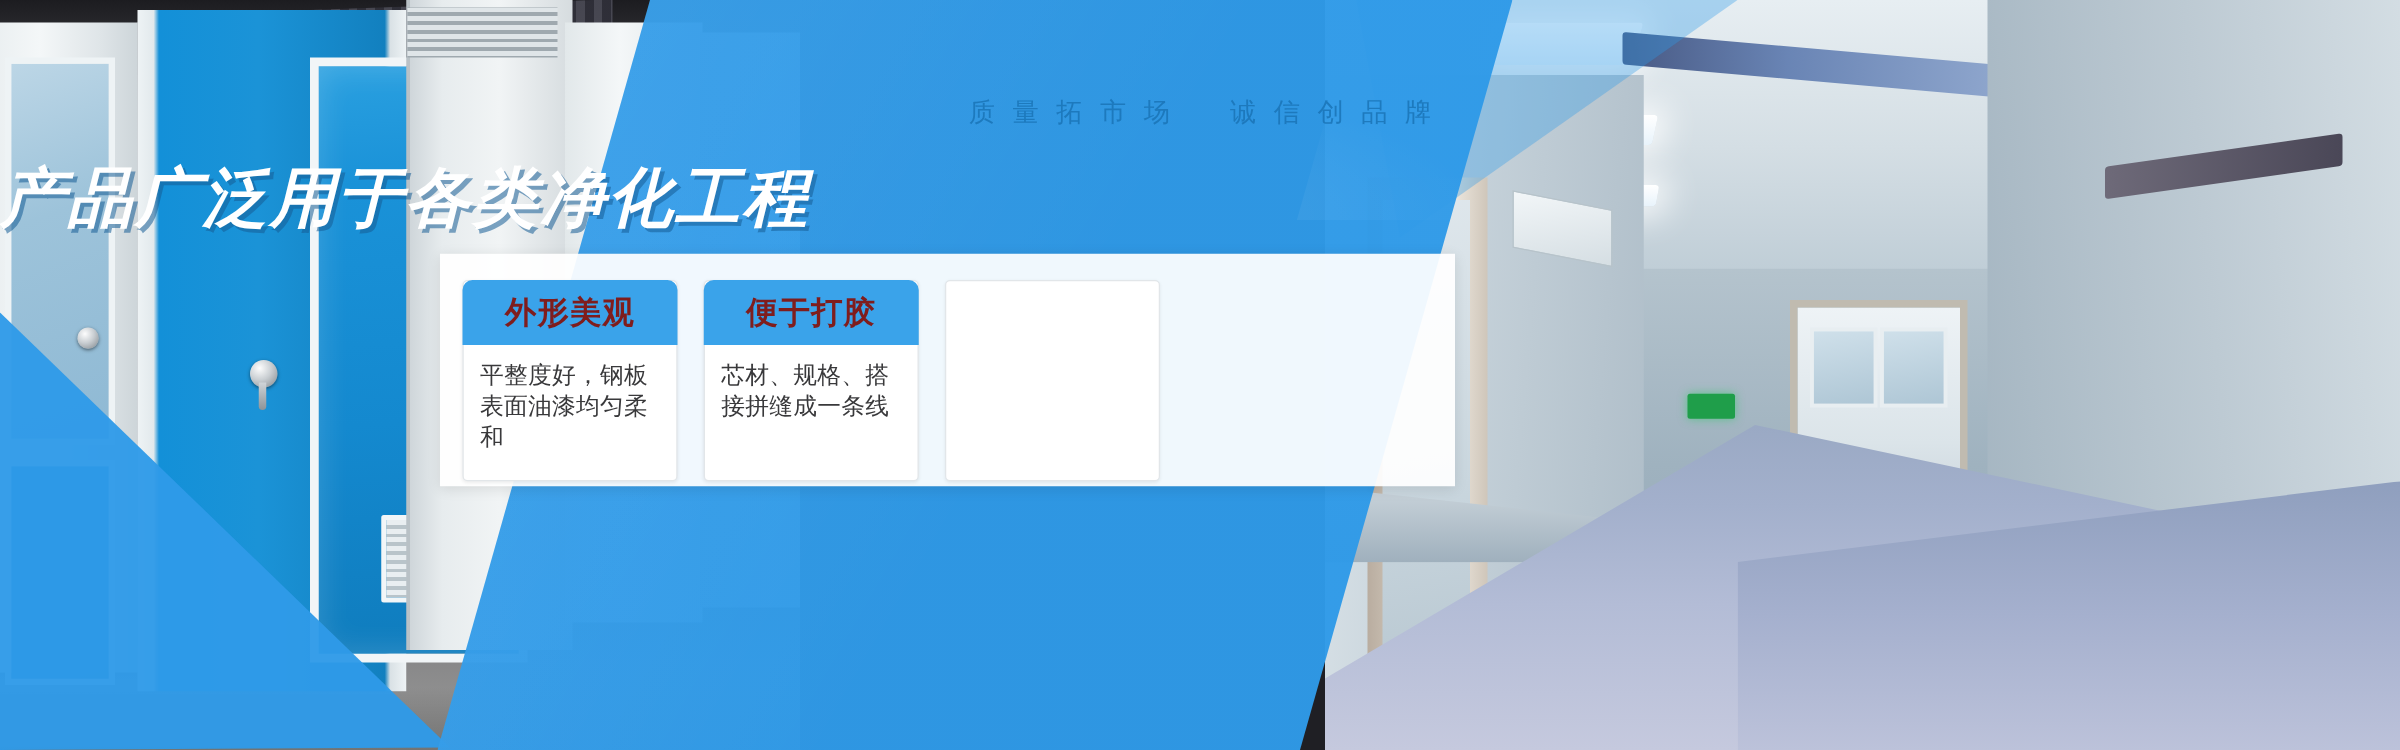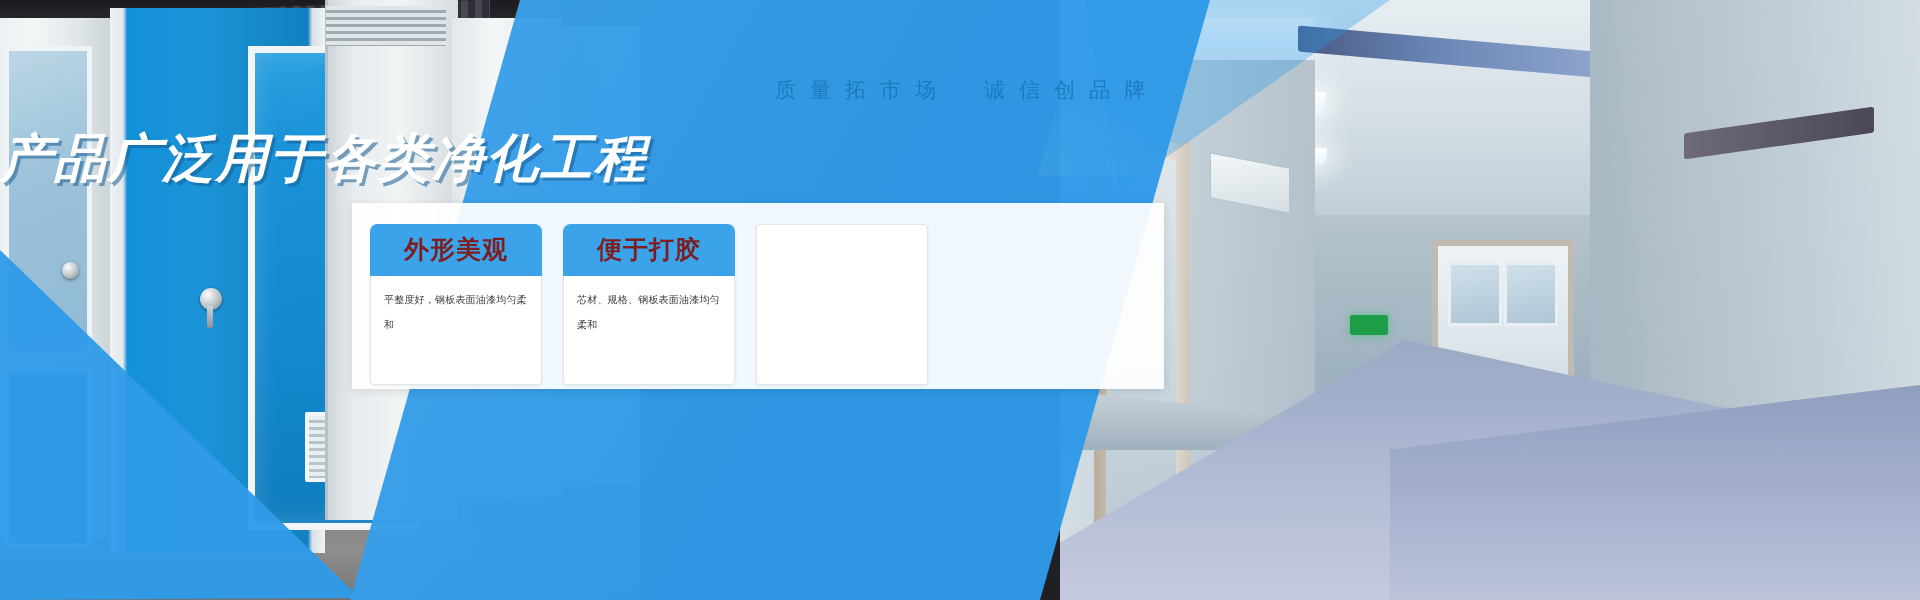--- a/index.html
+++ b/index.html
@@ -274,25 +274,25 @@
     font-weight:bold;
     text-align:center;
     padding:9px 0 10px;
     border-radius:8px 8px 0 0;
     letter-spacing:1px;
     font-family:"DejaVu Sans","Liberation Sans",sans-serif;
     margin:-1px -1px 0 -1px;
   }
   .card-body{
     color:#39393b;
-    font-size:10px;
+    font-size:19px;
     line-height:25px;
     padding:12px 13px 14px;
     min-height:82px;
-    font-family:Liberation Mono, monospace;
+    font-family:Liberation Sans, sans-serif;
     letter-spacing:.2px;
   }
 </style>
 </head>
 <body>
 
 <div class="banner">
 
   <div class="photo-left">
     <div class="pl-ceiling"></div>
@@ -352,21 +352,21 @@
   <div class="cards">
 
     <div class="card">
       <div class="card-head">外形美观</div>
       <div class="card-body">平整度好，钢板表面油漆均匀柔和</div>
     </div>
 
 
     <div class="card">
       <div class="card-head">便于打胶</div>
-      <div class="card-body">芯材、规格、钢板表面油漆均匀柔和</div>
+      <div class="card-body">芯材、规格、搭接拼缝成一条线</div>
     </div>
 
     <div class="card">
     </div>
 
   </div>
 
 </div>
 
 </body></html>

